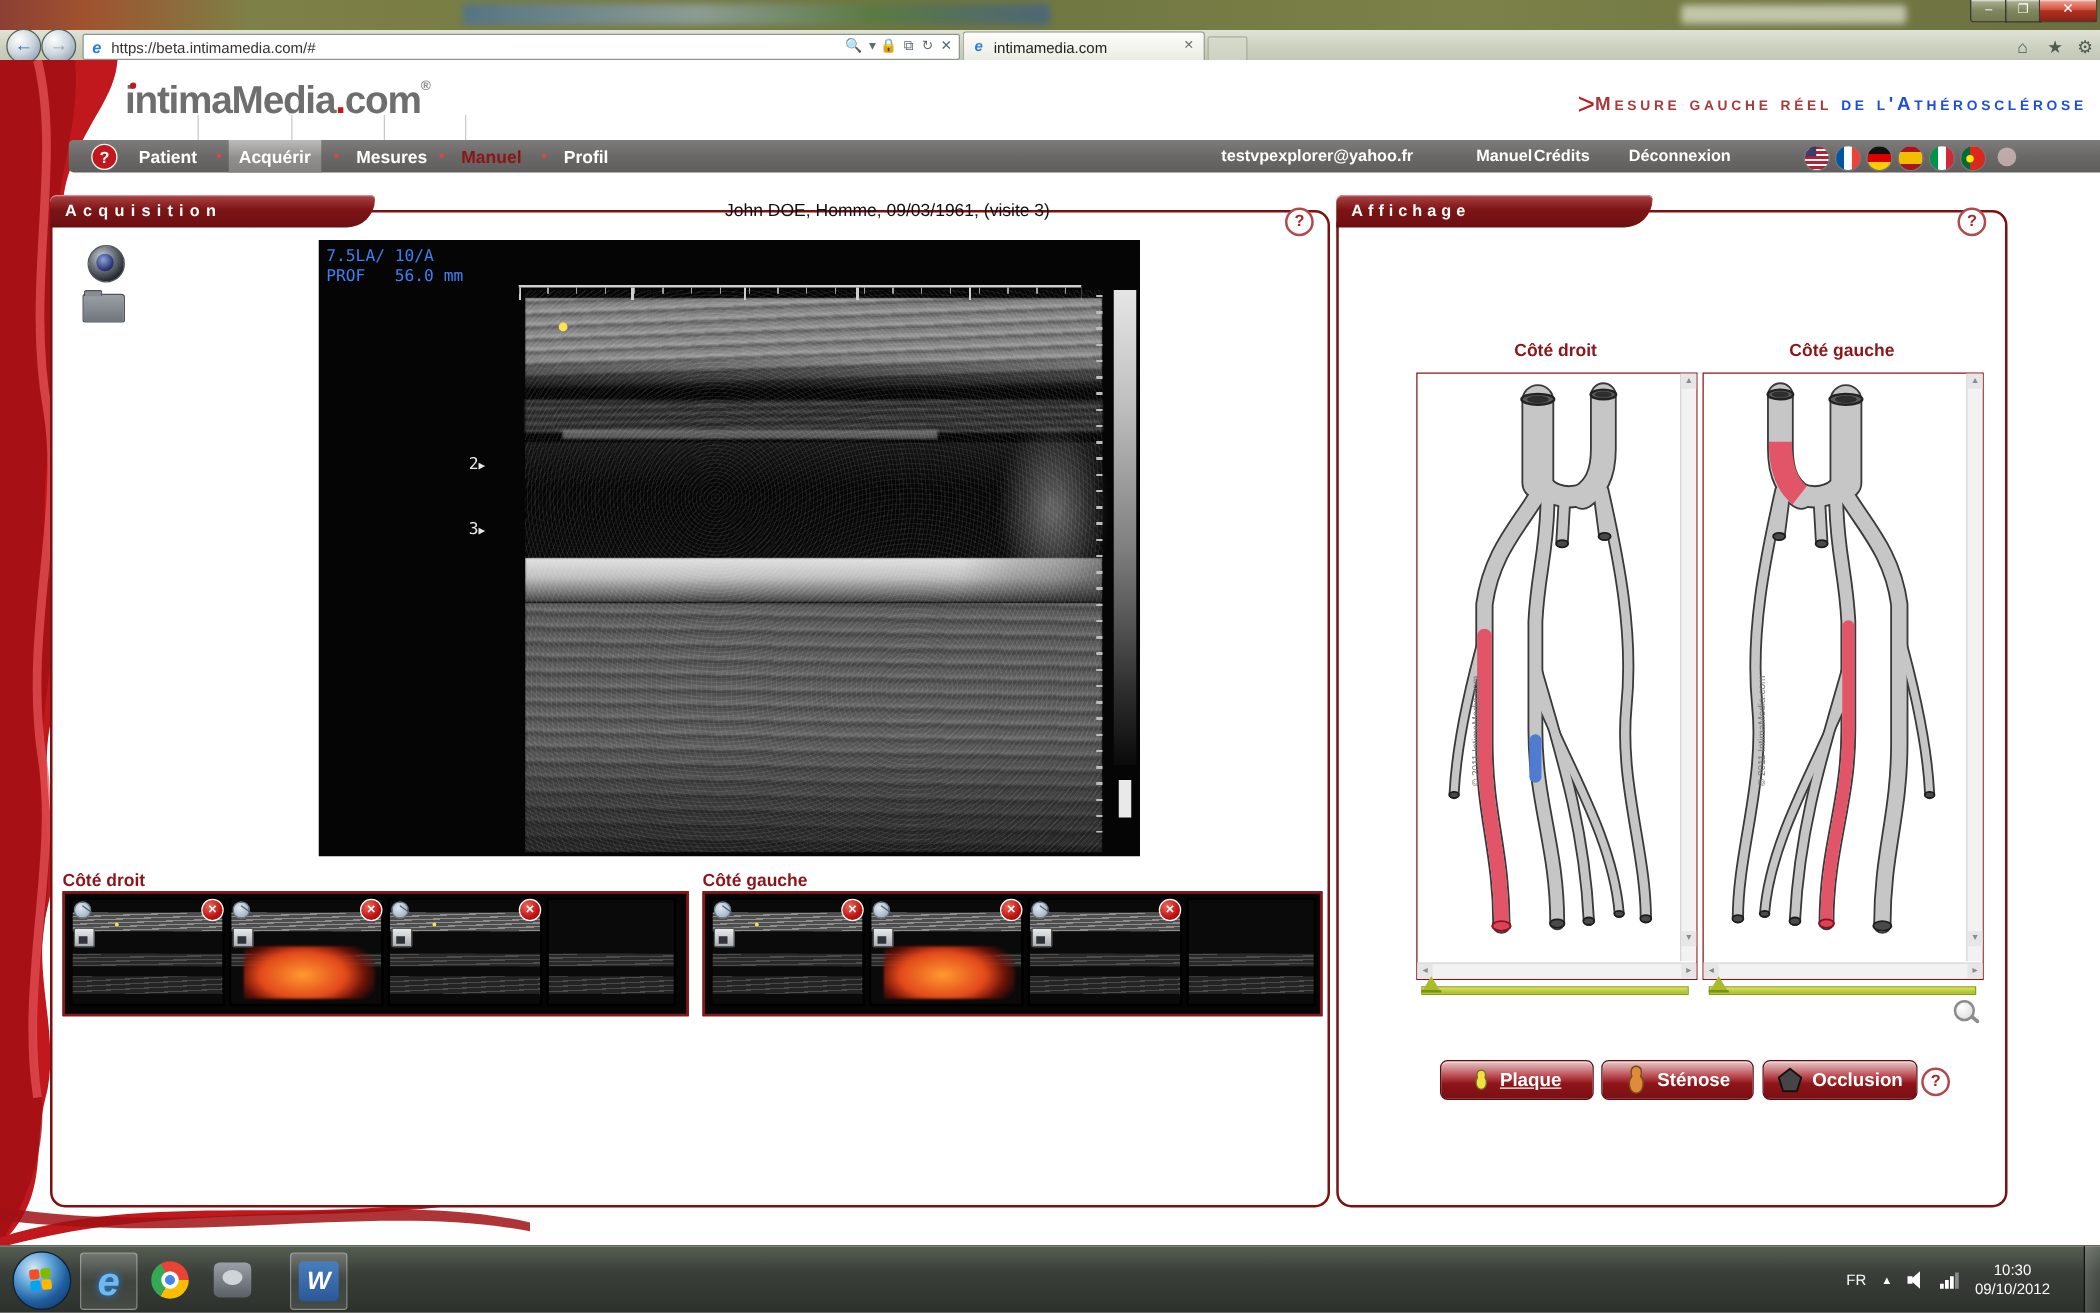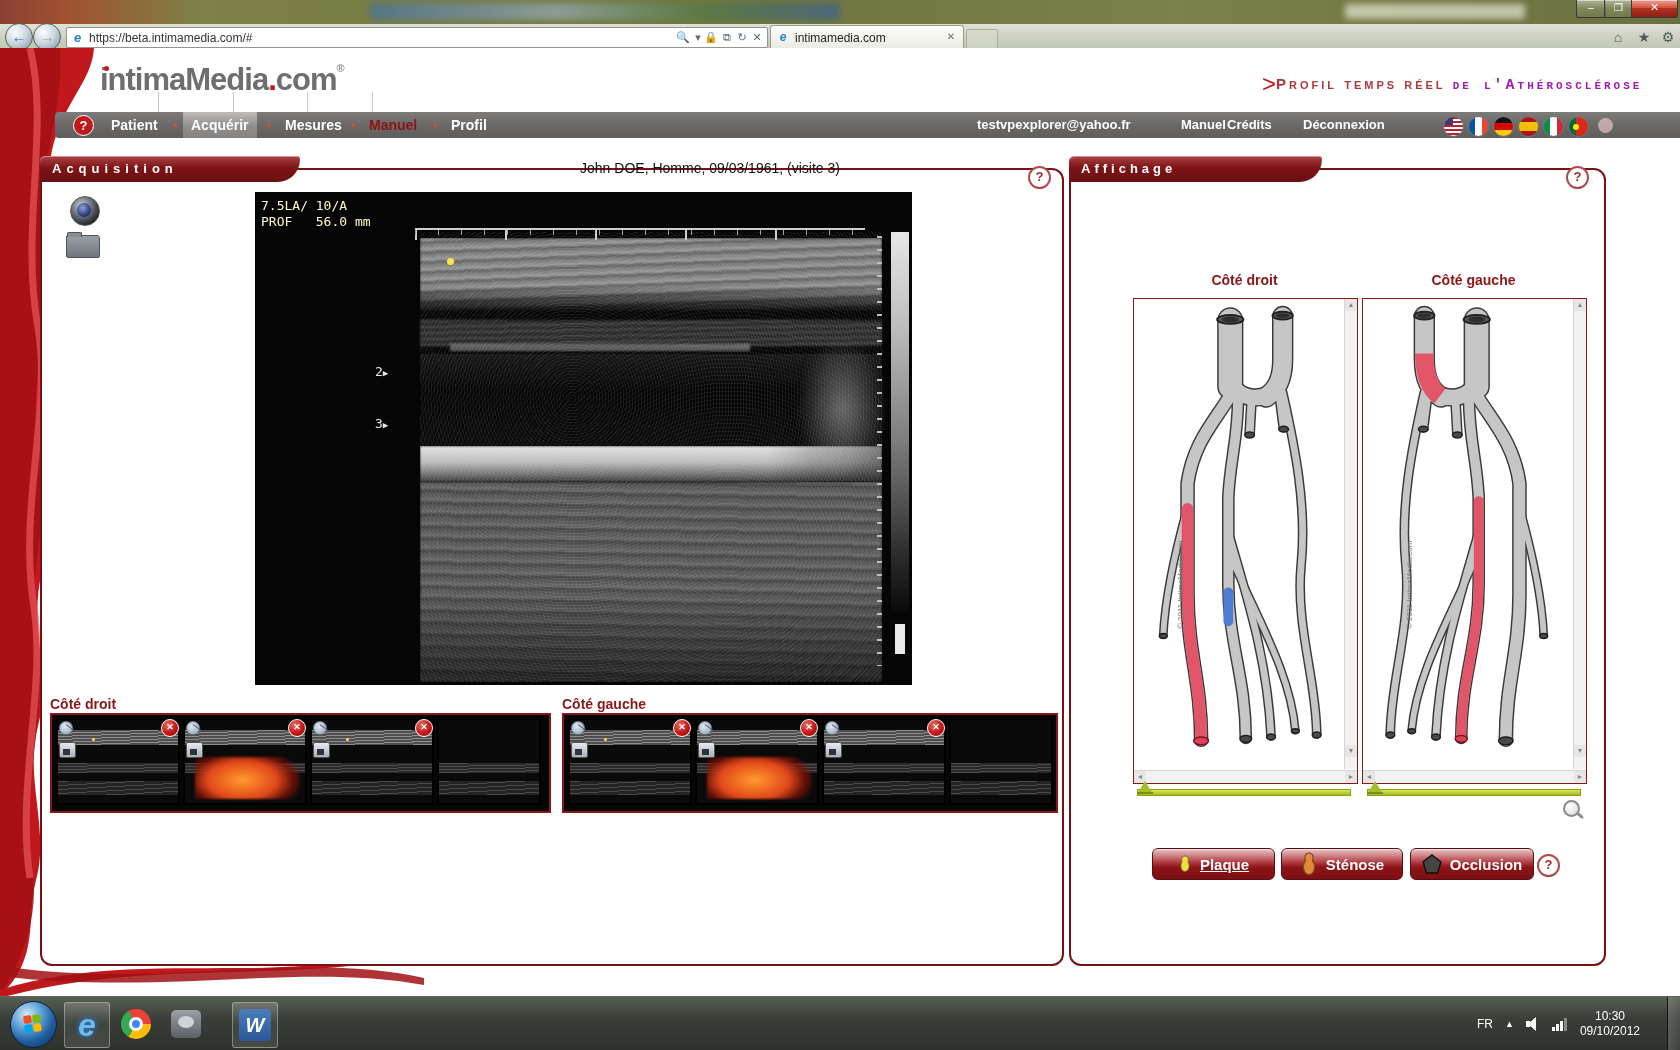--- a/index.html
+++ b/index.html
@@ -48,21 +48,21 @@
   #wave-bottom{left:0;top:892px;}
 
   
   #logo{left:100px;top:14px;font-size:31px;font-weight:bold;color:#6e6e6e;letter-spacing:-1px;}
   #logo .dotred{color:#c0181c;}
   #logo .reg{font-size:11px;vertical-align:18px;color:#8a8a8a;letter-spacing:0;}
   #logo .idot{position:absolute;left:4px;top:4px;width:5px;height:5px;border-radius:50%;background:#c0181c;}
   #tagline{left:1262px;top:22px;font-size:15px;font-variant:small-caps;letter-spacing:3px;font-weight:bold;white-space:nowrap;}
   #tagline .chev{color:#c0181c;font-size:24px;font-weight:normal;vertical-align:-3px;letter-spacing:0;}
   #tagline .acc{color:#a93a3c;}
-  #tagline .rest{color:#a21caf;font-family:Liberation Mono, monospace;}
+  #tagline .rest{color:#1d4ed8;}
   .vsep{top:44px;width:1px;height:20px;background:#c9c9c9;}
 
   
   #navbar{left:55px;top:64px;width:1625px;height:26px;border-radius:4px 0 0 4px;
     background:linear-gradient(180deg,#7d7c7a,#6a6967 50%,#5f5e5c);color:#fff;font-size:14px;font-weight:bold;}
   #nav-help{left:18px;top:3px;width:19px;height:19px;border-radius:50%;background:#c0181c;border:1px solid #fff;
     color:#fff;text-align:center;line-height:19px;font-size:13px;}
   .nav-item{top:0;height:26px;line-height:26px;padding:0 8px;}
   .nav-item.active{background:linear-gradient(180deg,#bdbcba,#918f8d 55%,#858381);}
   .nav-item.hl{color:#8c1417;}
@@ -99,21 +99,21 @@
     background:radial-gradient(circle at 38% 32%,#cfd4da,#6a707a 40%,#23262c 75%);border:1px solid #555;}
   #cam-icon i{position:absolute;left:6px;top:6px;width:14px;height:14px;border-radius:50%;
     background:radial-gradient(circle at 40% 35%,#8fa3d8,#2e3e7e 60%,#10142c);display:block;}
   #folder-icon{left:66px;top:187px;width:32px;height:21px;border-radius:2px 3px 2px 2px;
     background:linear-gradient(180deg,#9aa0a6,#70767c);border:1px solid #4e5358;}
   #folder-icon:before{content:"";position:absolute;left:0;top:-4px;width:13px;height:4px;
     background:#878d93;border:1px solid #4e5358;border-bottom:none;border-radius:2px 2px 0 0;}
 
   
   #us{left:255px;top:144px;width:657px;height:493px;background:#050505;overflow:hidden;}
-  .us-txt{font-family:"DejaVu Sans Mono",monospace;font-size:13px;color:#fef9c3;white-space:pre;}
+  .us-txt{font-family:"DejaVu Sans Mono",monospace;font-size:13px;color:#3b82f6;white-space:pre;}
   #us-ruler-line{left:160px;top:36px;width:450px;height:2px;background:#cfcfcf;}
   #us-ruler-t1{left:160px;top:38px;width:450px;height:10px;
     background:repeating-linear-gradient(90deg,#cfcfcf 0 2px,transparent 2px 90px);}
   #us-ruler-t2{left:160px;top:38px;width:450px;height:5px;
     background:repeating-linear-gradient(90deg,#9f9f9f 0 1px,transparent 1px 23px);}
   #us-vruler{left:622px;top:44px;width:5px;height:430px;
     background:repeating-linear-gradient(180deg,#bdbdbd 0 2px,transparent 2px 13px);}
   #us-graybar{left:636px;top:40px;width:18px;height:380px;
     background:linear-gradient(180deg,#e6e6e6,#bdbdbd 25%,#7d7d7d 55%,#2c2c2c 85%,#0a0a0a);}
   #us-graybar2{left:640px;top:432px;width:10px;height:30px;background:#e9e9e9;}
@@ -277,21 +277,21 @@
     </svg>
     <svg class="abs" id="wave-bottom" width="430" height="56" viewBox="0 0 430 56">
       <path d="M0,50 C140,6 290,52 428,2 L428,12 C305,46 150,16 0,58 Z" fill="#c0181c"></path>
       <path d="M0,26 C160,50 300,10 424,38 L424,45 C302,22 162,56 0,36 Z" fill="#a01014" opacity="0.85"></path>
     </svg>
 
     <div class="abs" id="logo">
       <span class="idot"></span><span>intimaMedia</span><span class="dotred">.</span><span>com</span><span class="reg">®</span>
     </div>
     <div class="abs" id="tagline">
-      <span class="chev">&gt;</span><span class="acc">Profil temps réel</span>&nbsp;<span class="rest">de l'Athérosclérose</span>
+      <span class="chev">&gt;</span><span class="acc">Mesure gauche réel</span>&nbsp;<span class="rest">de l'Athérosclérose</span>
     </div>
     <div class="abs vsep" style="left:158px"></div>
     <div class="abs vsep" style="left:233px"></div>
     <div class="abs vsep" style="left:307px"></div>
     <div class="abs vsep" style="left:372px"></div>
 
     <div class="abs" id="navbar">
       <div class="abs" id="nav-help">?</div>
       <span class="abs nav-item" style="left:48px">Patient</span>
       <span class="abs nav-dot" style="left:118px">•</span>

